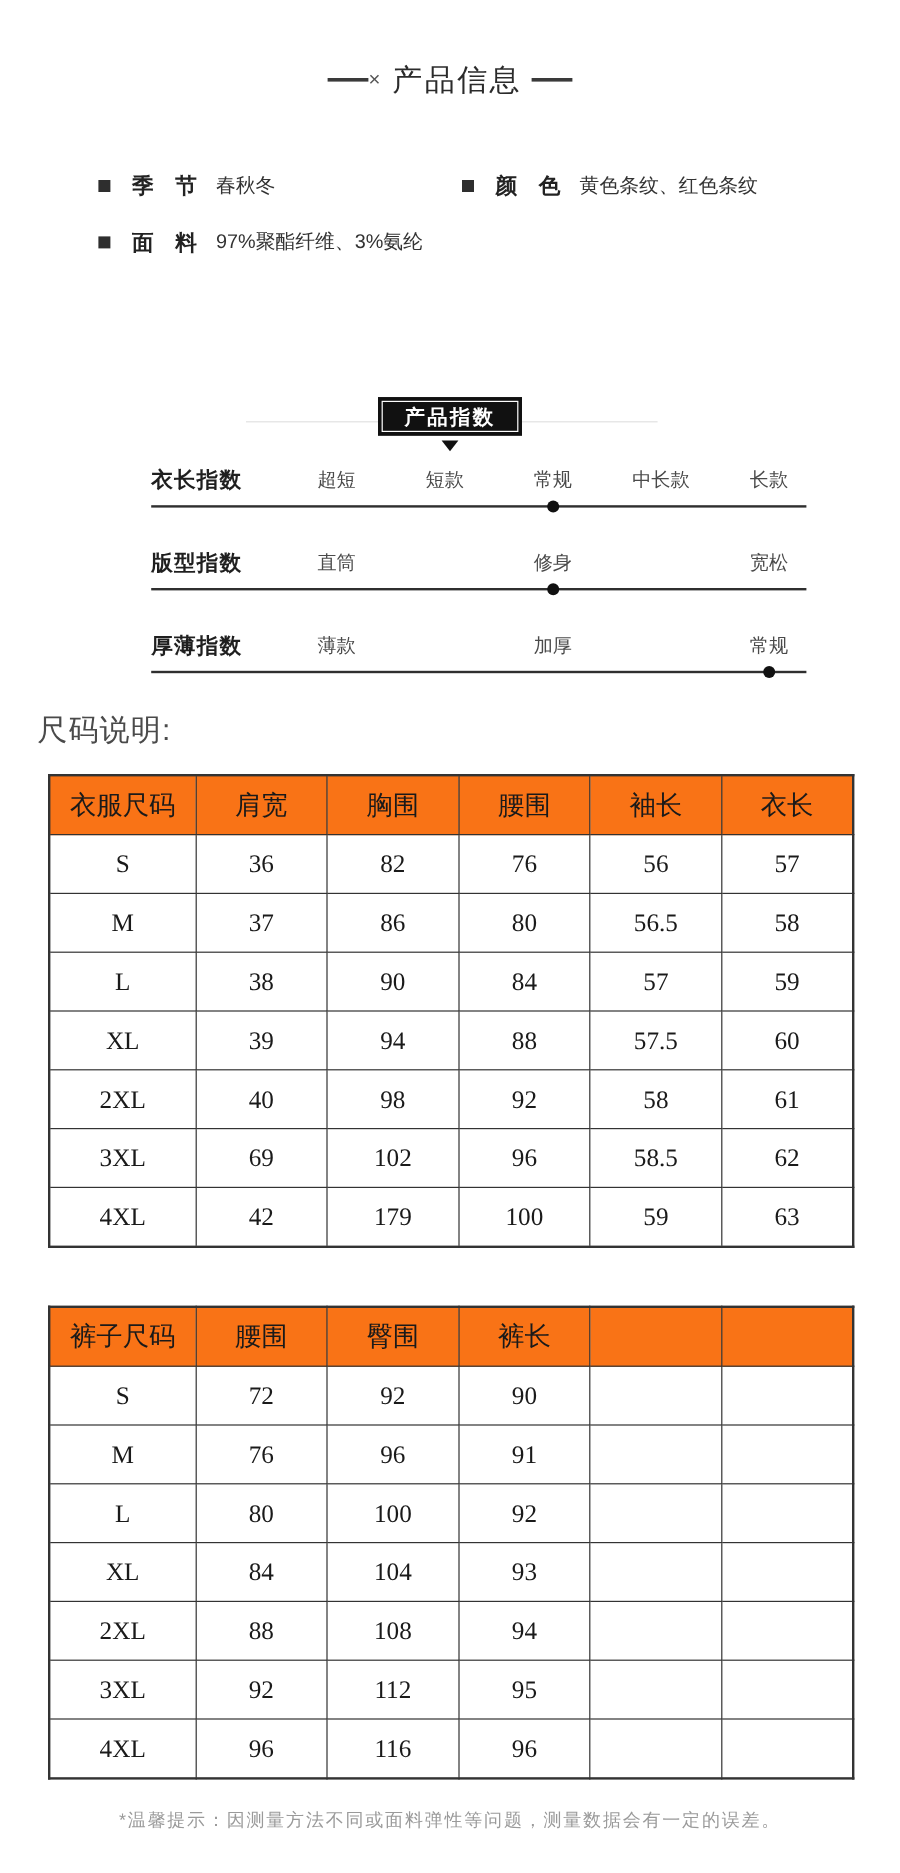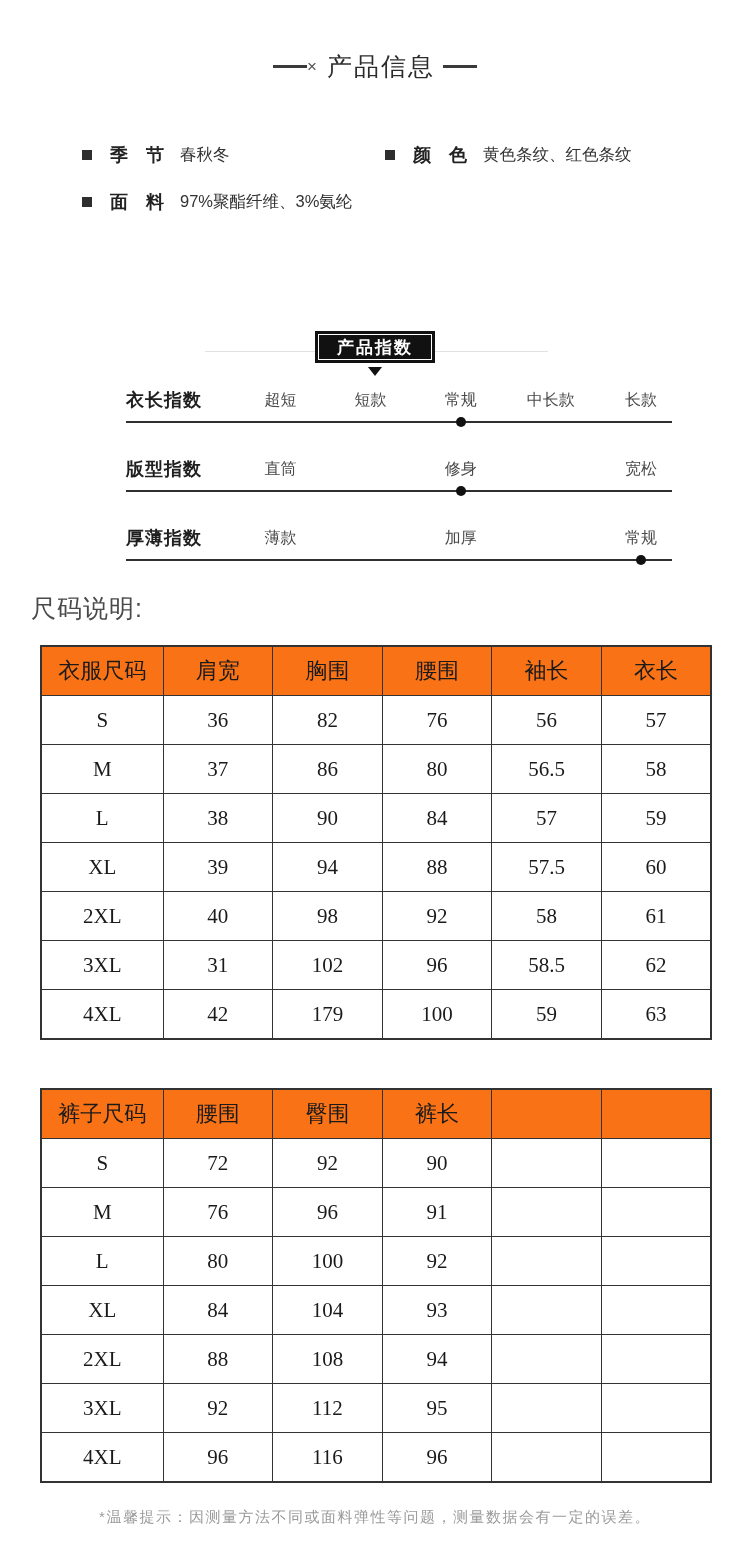--- a/index.html
+++ b/index.html
@@ -192,21 +192,21 @@
       <tr>
         <td>2XL</td>
         <td>40</td>
         <td>98</td>
         <td>92</td>
         <td>58</td>
         <td>61</td>
       </tr>
       <tr>
         <td>3XL</td>
-        <td>31</td>
+        <td>69</td>
         <td>102</td>
         <td>96</td>
         <td>58.5</td>
         <td>62</td>
       </tr>
       <tr>
         <td>4XL</td>
         <td>42</td>
         <td>179</td>
         <td>100</td>

